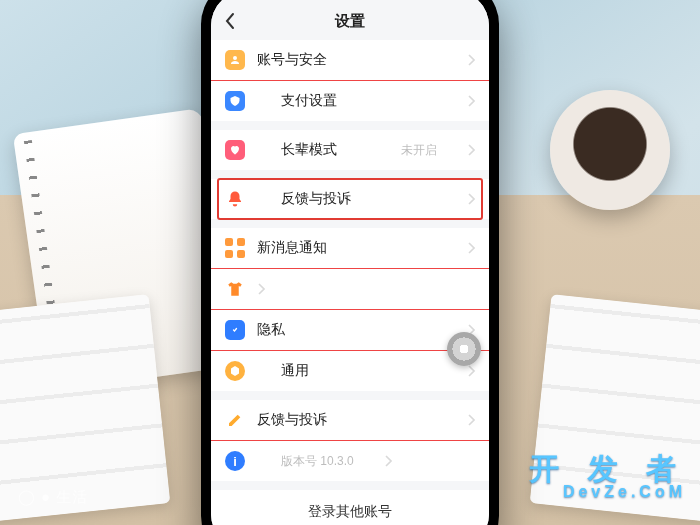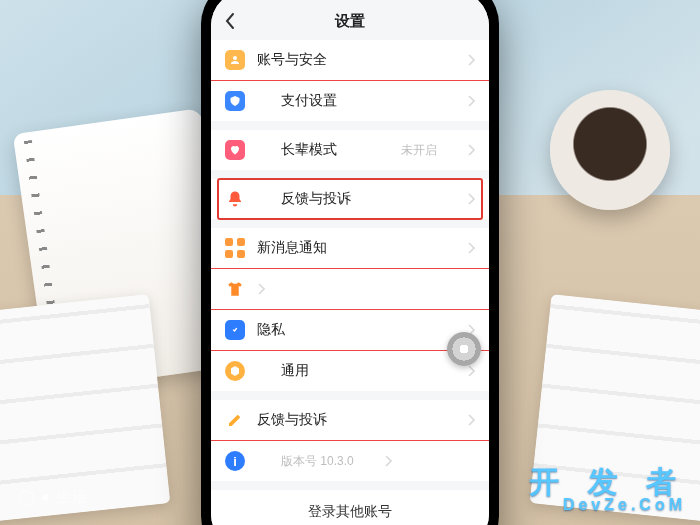--- a/index.html
+++ b/index.html
@@ -5,21 +5,21 @@
   html,body{margin:0;padding:0;width:700px;height:525px;overflow:hidden;font-family:-apple-system,Helvetica,Arial,sans-serif;}
   .bg{position:absolute;inset:0;background:linear-gradient(145deg,#cde1ea 0%,#b9d4e0 30%,#d3e3ea 60%,#c8dbe3 100%);}
   .desk{position:absolute;left:0;right:0;bottom:0;height:330px;background:linear-gradient(180deg,#dbc9b0 0%,#d3c0a5 100%);}
   .kb{position:absolute;bottom:10px;width:220px;height:210px;background:repeating-linear-gradient(0deg,#fafafa 0 36px,#ececec 36px 40px),repeating-linear-gradient(90deg,#fafafa 0 36px,#ececec 36px 40px);border-radius:6px;box-shadow:0 4px 14px rgba(0,0,0,.15);}
   .kb.left{left:-60px;transform:rotate(-6deg);}
   .kb.right{right:-60px;transform:rotate(6deg);}
   .notebook{position:absolute;left:30px;top:120px;width:190px;height:260px;background:linear-gradient(180deg,#fff 0%,#f4f0ea 100%);border-radius:10px 14px 14px 10px;box-shadow:0 6px 18px rgba(0,0,0,.2);transform:rotate(-8deg);}
   .notebook:before{content:"";position:absolute;left:10px;top:8px;bottom:8px;width:8px;background:repeating-linear-gradient(180deg,#888 0 3px,transparent 3px 18px);}
   .mug{position:absolute;right:30px;top:90px;width:120px;height:120px;border-radius:50%;background:radial-gradient(circle at 50% 45%,#3a2b22 0 40%,#efe9e3 42% 100%);box-shadow:0 8px 20px rgba(0,0,0,.25);}
   .watermark-l{position:absolute;left:18px;bottom:18px;color:rgba(255,255,255,.7);font-size:15px;letter-spacing:1px;}
-  .watermark-r{position:absolute;right:14px;bottom:12px;color:#58c6ff;text-shadow:0 1px 2px rgba(0,60,120,.6);font-weight:700;line-height:1;}
+  .watermark-r{position:absolute;right:14px;bottom:25px;color:#58c6ff;text-shadow:0 1px 2px rgba(0,60,120,.6);font-weight:700;line-height:1;}
   .watermark-r .cn{font-size:30px;letter-spacing:10px;}
   .watermark-r .en{font-size:16px;letter-spacing:4px;display:block;text-align:right;}
 
   .phone{position:absolute;left:50%;top:-20px;transform:translateX(-50%);width:278px;height:560px;border-radius:44px;background:#000;padding:10px;box-shadow:0 18px 40px rgba(0,0,0,.45);}
   .screen{width:100%;height:100%;border-radius:36px;background:#f5f6f8;overflow:hidden;position:relative;}
   .statusbar{height:12px;}
   .nav{display:flex;align-items:center;justify-content:center;height:38px;position:relative;background:#f5f6f8;}
   .nav .back{position:absolute;left:8px;top:50%;transform:translateY(-50%);width:22px;height:22px;display:flex;align-items:center;justify-content:center;}
   .nav-title{font-size:15px;color:#222;font-weight:700;}
 

